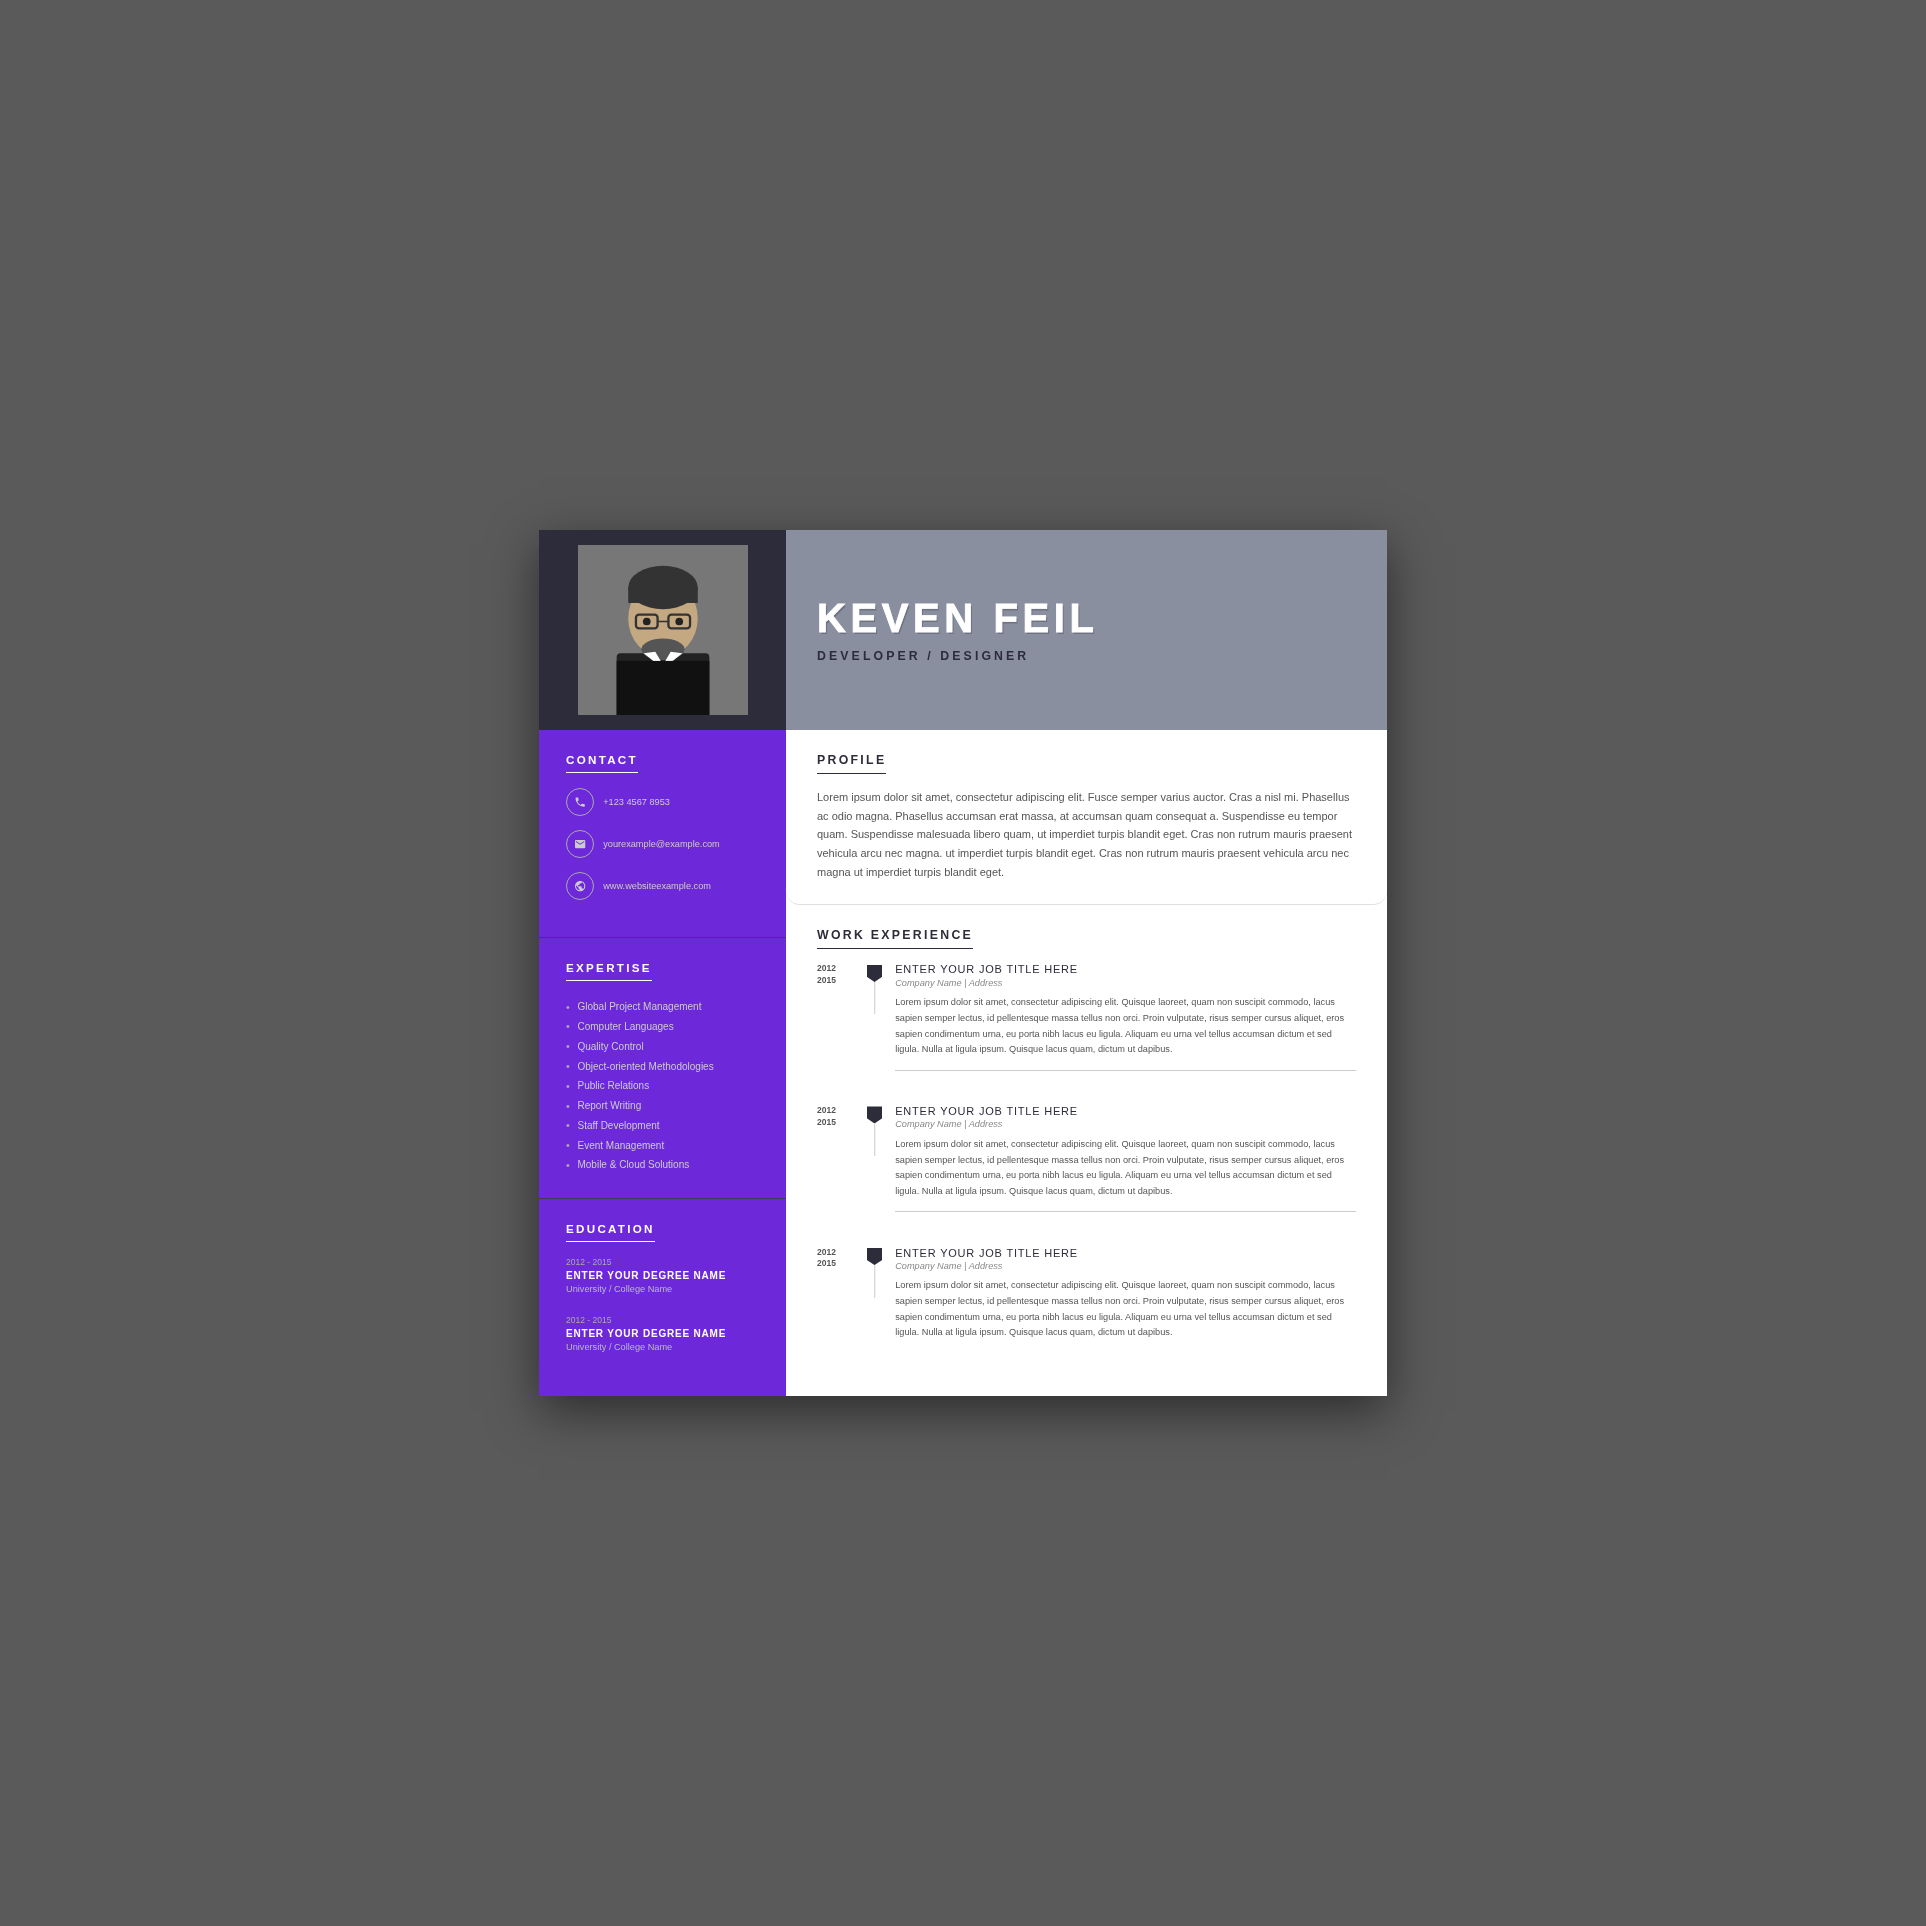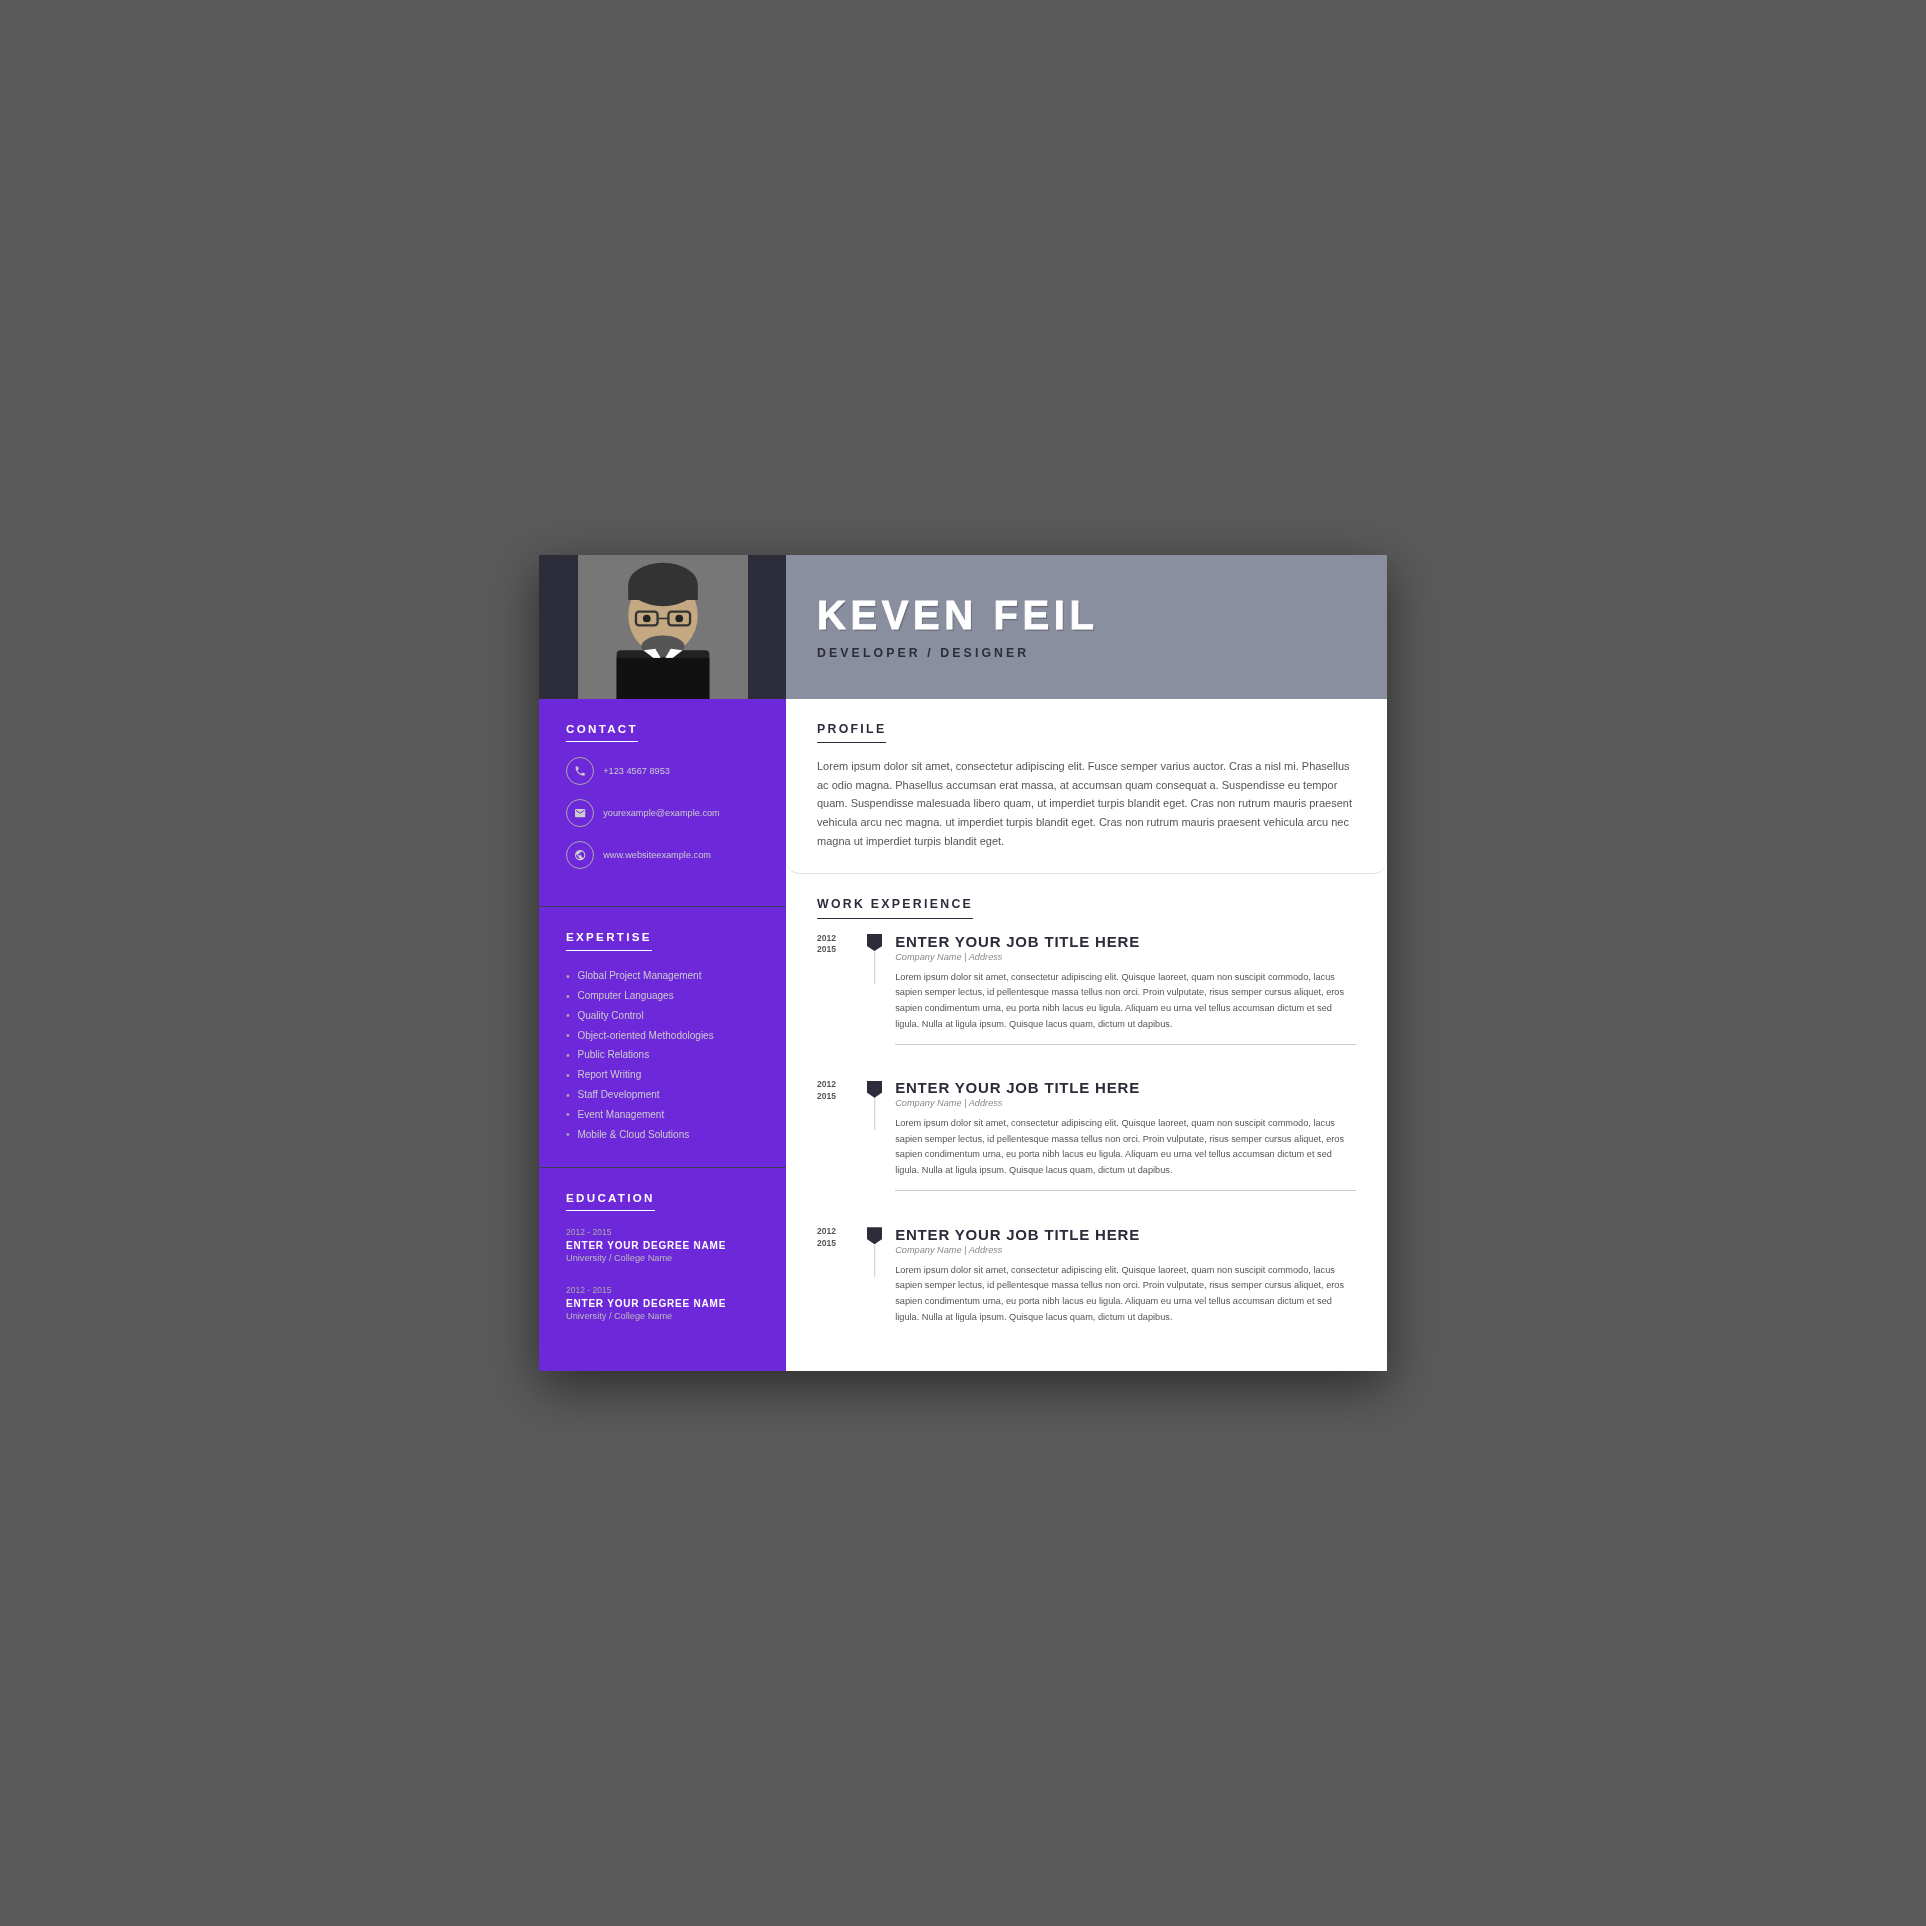--- a/index.html
+++ b/index.html
@@ -23,21 +23,21 @@
     .resume {
       width: 848px;
       background: #fff;
       display: flex;
       flex-direction: column;
       box-shadow: 0 15.4px 46px rgba(0,0,0,0.5);
     }
     
     .header {
       display: flex;
-      height: 144px;
+      height: 200px;
     }
     .header-photo {
       width: 247px;
       background: #2c2c3a;
       flex-shrink: 0;
       display: flex;
       align-items: center;
       justify-content: center;
       overflow: hidden;
     }
@@ -250,22 +250,22 @@
       width: 15.4px;
       height: 17px;
       background: #2c2c3a;
       clip-path: polygon(0 0, 100% 0, 100% 70%, 50% 100%, 0 70%);
     }
     .job-content {
       flex: 1;
       padding-left: 9.2px;
     }
     .job-title {
-      font-size: 15px;
-      font-weight: 700;
+      font-size: 11px;
+      font-weight: 400;
       color: #2c2c3a;
       text-transform: uppercase;
       letter-spacing: 0.8px;
       margin-bottom: 2.3px;
     }
     .job-company {
       font-size: 9.2px;
       color: #888;
       font-style: italic;
       margin-bottom: 7.7px;

